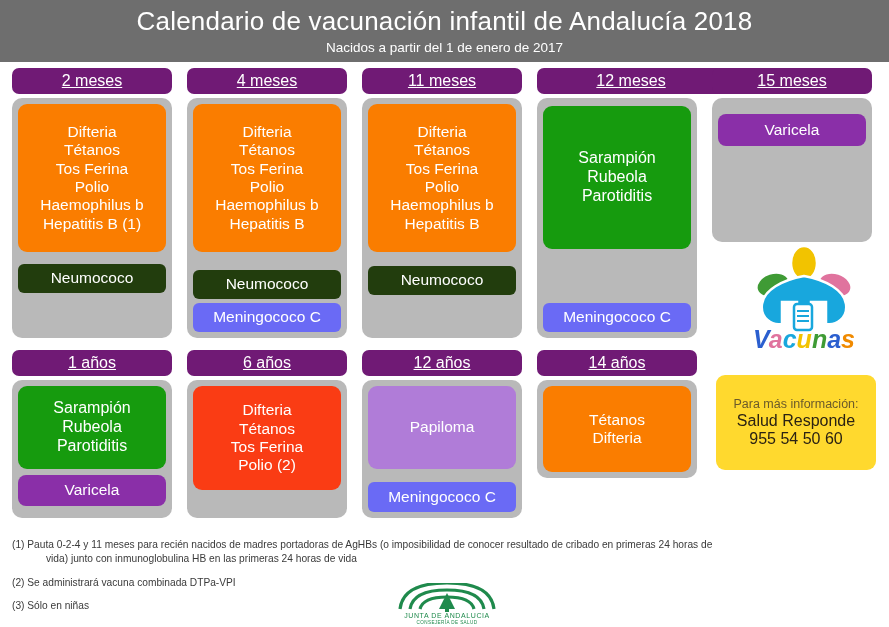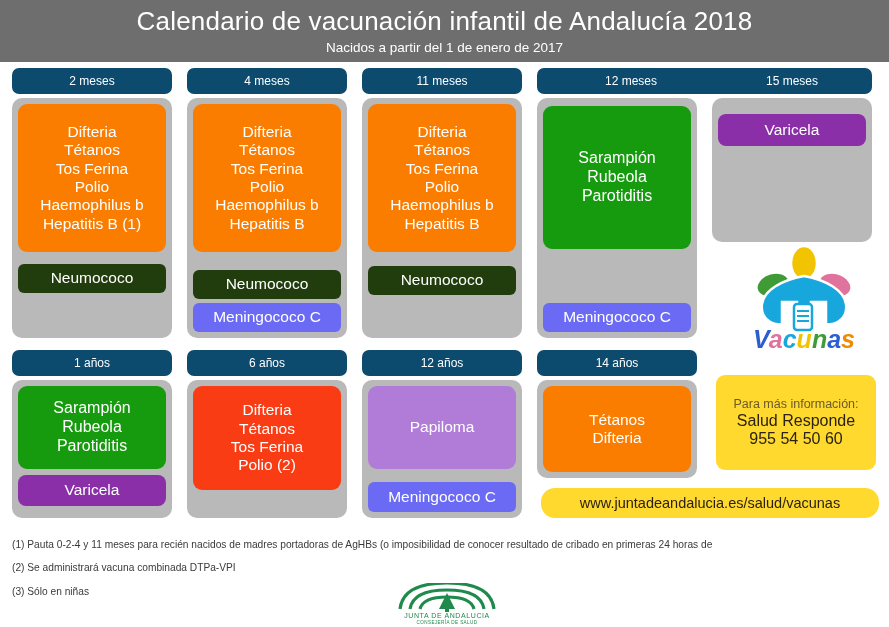--- a/index.html
+++ b/index.html
@@ -20,23 +20,24 @@
   .header-title {
     font-size: 26px; letter-spacing: 0.2px; font-weight: 400;
     color: #ffffff; line-height: 1.1;
   }
   .header-sub {
     font-size: 13.5px; margin-top: 4px; color: #ffffff; font-weight: 400;
   }
 
   
   .pill {
-    position: absolute; height: 26px; background: #0c4a6e; color: #fff;
+    position: absolute; height: 26px; background: #701a75; color: #fff;
     border-radius: 7px; display: flex; align-items: center; justify-content: center;
-    font-size: 12px;
+    font-size: 16px;
+    text-decoration: underline;
   }
 
   
   .frame {
     position: absolute; background: #b9b9b9; border-radius: 10px;
   }
 
   
   .vbox {
     position: absolute; border-radius: 9px;
@@ -215,24 +216,24 @@
     <span>Tétanos</span>
     <span>Difteria</span>
   </div>
 
   <div class="info-box" style="left:716px; top:375px; width:160px; height:95px;">
     <div class="info-line1">Para más información:</div>
     <div class="info-line2">Salud Responde</div>
     <div class="info-line3">955 54 50 60</div>
   </div>
 
-  <div class="url-box" style="left:541px; top:488px; width:338px; height:30px;">www.juntadeandalucia.es/salud/vacunas</div>
 
   <div class="notes">
     <span class="note">(1) Pauta 0-2-4 y 11 meses para recién nacidos de madres portadoras de AgHBs (o imposibilidad de conocer resultado de cribado en primeras 24 horas de</span>
+    <span class="note-indent">vida) junto con inmunoglobulina HB  en las primeras 24 horas de vida</span>
     <span class="note">(2) Se administrará vacuna combinada DTPa-VPI</span>
     <span class="note">(3) Sólo en niñas</span>
   </div>
 
   <div class="junta-logo">
     <svg viewBox="0 0 110 42" width="110" height="42">
       <path d="M8 26 C10 8 26 0 55 0 C84 0 100 8 102 26" fill="none" stroke="#1f8a4c" stroke-width="3.2"></path>
       <path d="M18 26 C20 13 33 7 55 7 C77 7 90 13 92 26" fill="none" stroke="#1f8a4c" stroke-width="3.2"></path>
       <path d="M28 26 C30 18 40 14 55 14 C70 14 80 18 82 26" fill="none" stroke="#1f8a4c" stroke-width="3.2"></path>
       <path d="M55 10 L63 26 L47 26 Z" fill="#1f8a4c"></path>

